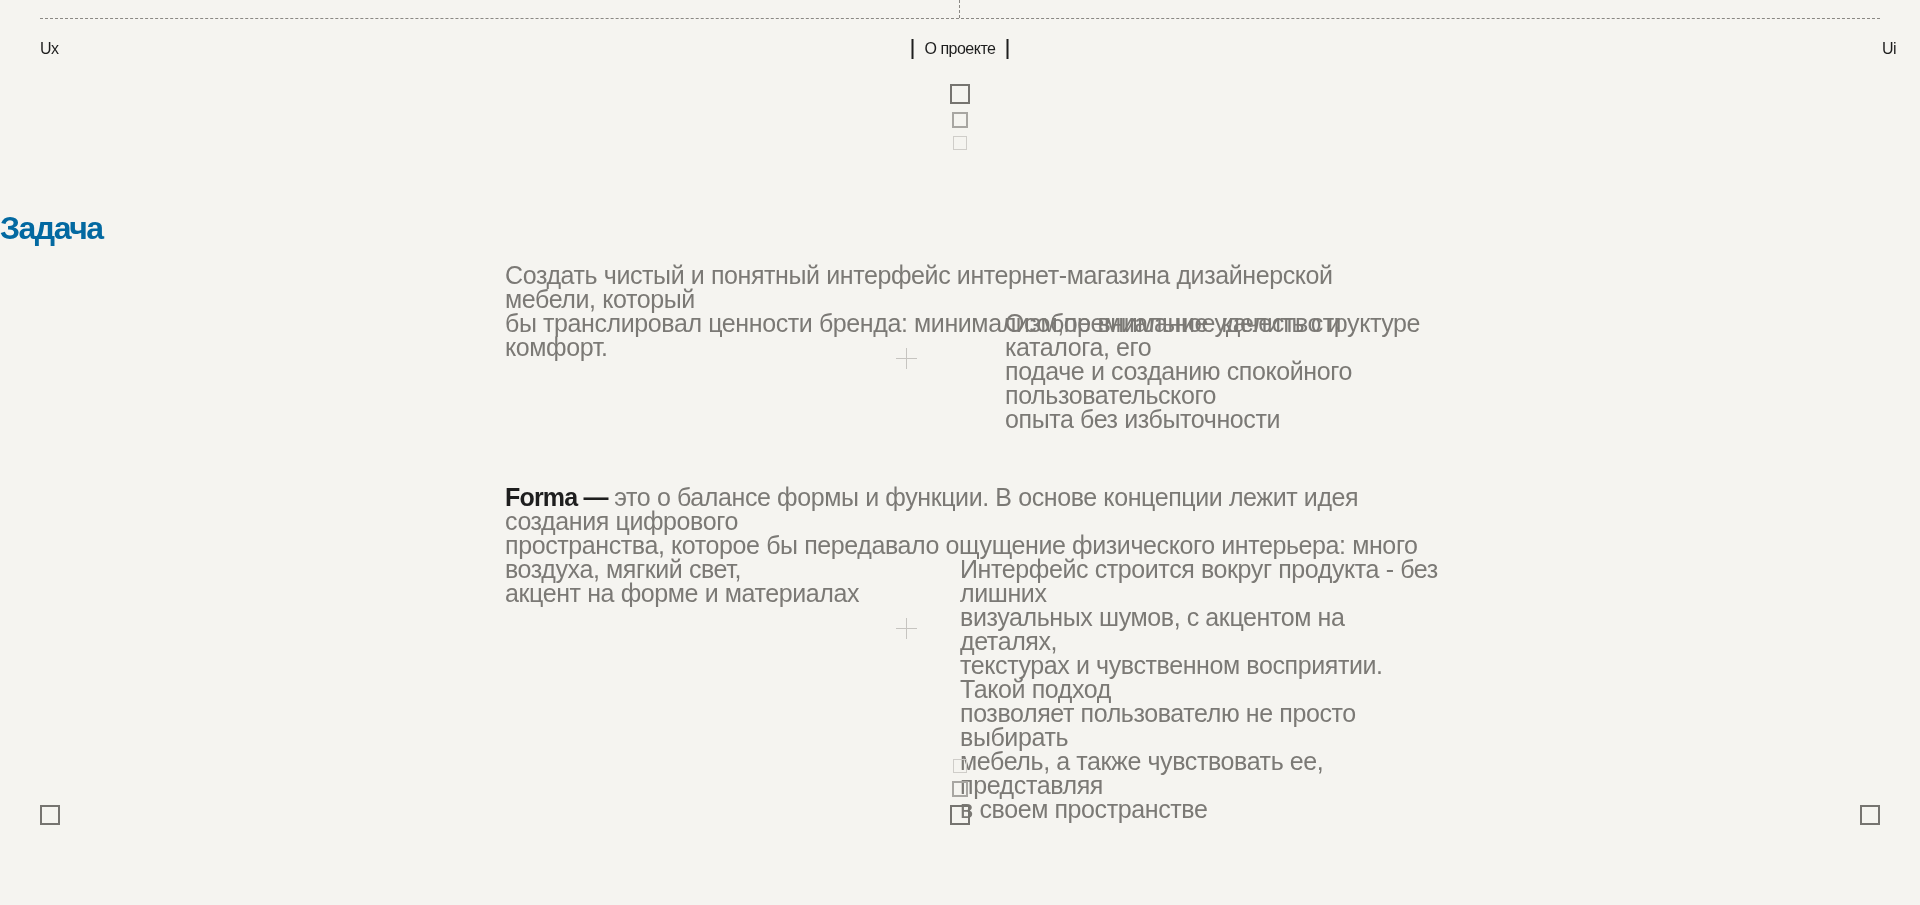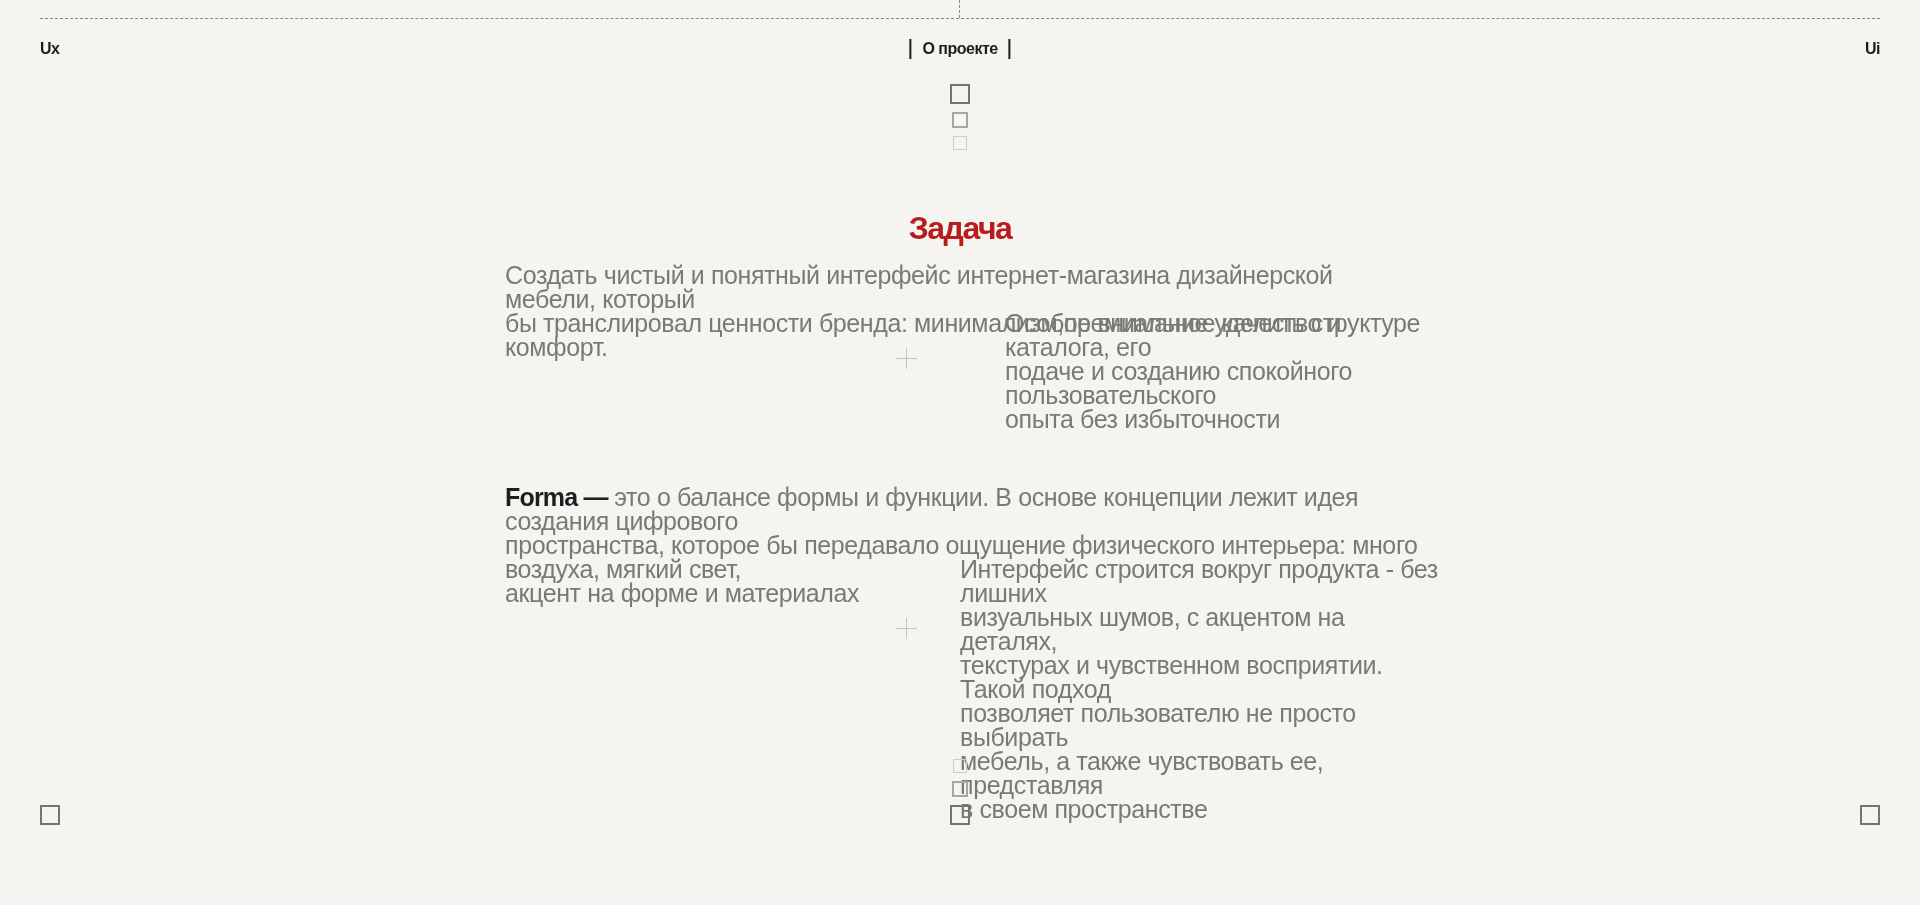--- a/index.html
+++ b/index.html
@@ -31,27 +31,27 @@
       top: 0;
       height: 18px;
       width: 0;
       border-left: 1px dashed #8a8884;
     }
     
     .nav-left, .nav-right, .nav-center {
       position: absolute;
       top: 39px;
       font-size: 16px;
-      font-weight: bold;
+      font-weight: normal;
       letter-spacing: -0.5px;
       color: #1e1e1e;
       line-height: 20px;
     }
     .nav-left { left: 40px; }
-    .nav-right { right: 40px; }
+    .nav-right { right: 24px; }
     .nav-center {
       left: 50%;
       transform: translateX(-50%);
       display: flex;
       align-items: center;
       gap: 11px;
       cursor: pointer;
     }
     .nav-center .bar {
       display: inline-block;
@@ -81,25 +81,24 @@
       background: #c6c4c0;
     }
     .plus::before { left: 10px; top: 0; width: 1px; height: 21px; }
     .plus::after { left: 0; top: 10px; width: 21px; height: 1px; }
 
     
     .section-title {
       position: absolute;
       left: 0;
       width: 1920px;
-      text-align: center;
       font-size: 32px;
       font-weight: bold;
       letter-spacing: -1.5px;
-      color: #b91c1c;
+      color: #0369a1;
       line-height: 40px;
     }
     .para {
       position: absolute;
       font-size: 25px;
       line-height: 24px;
       color: #7b7975;
       letter-spacing: -0.4px;
       white-space: pre-line;
     }

